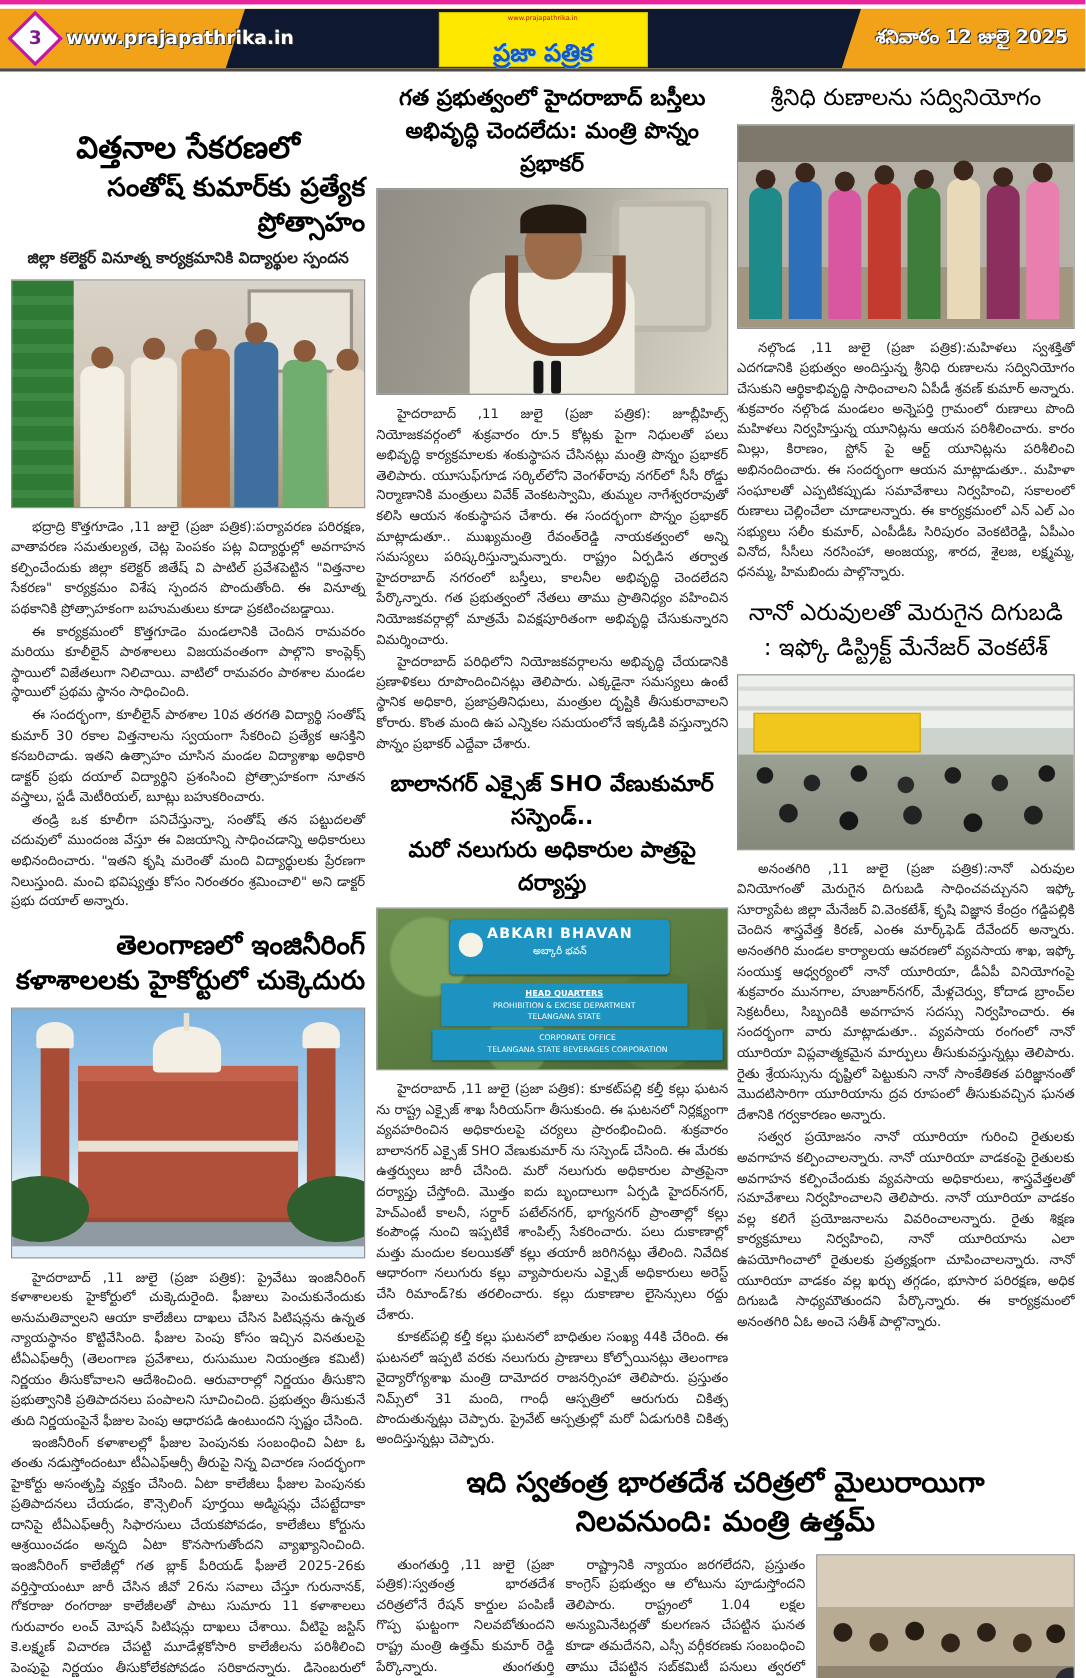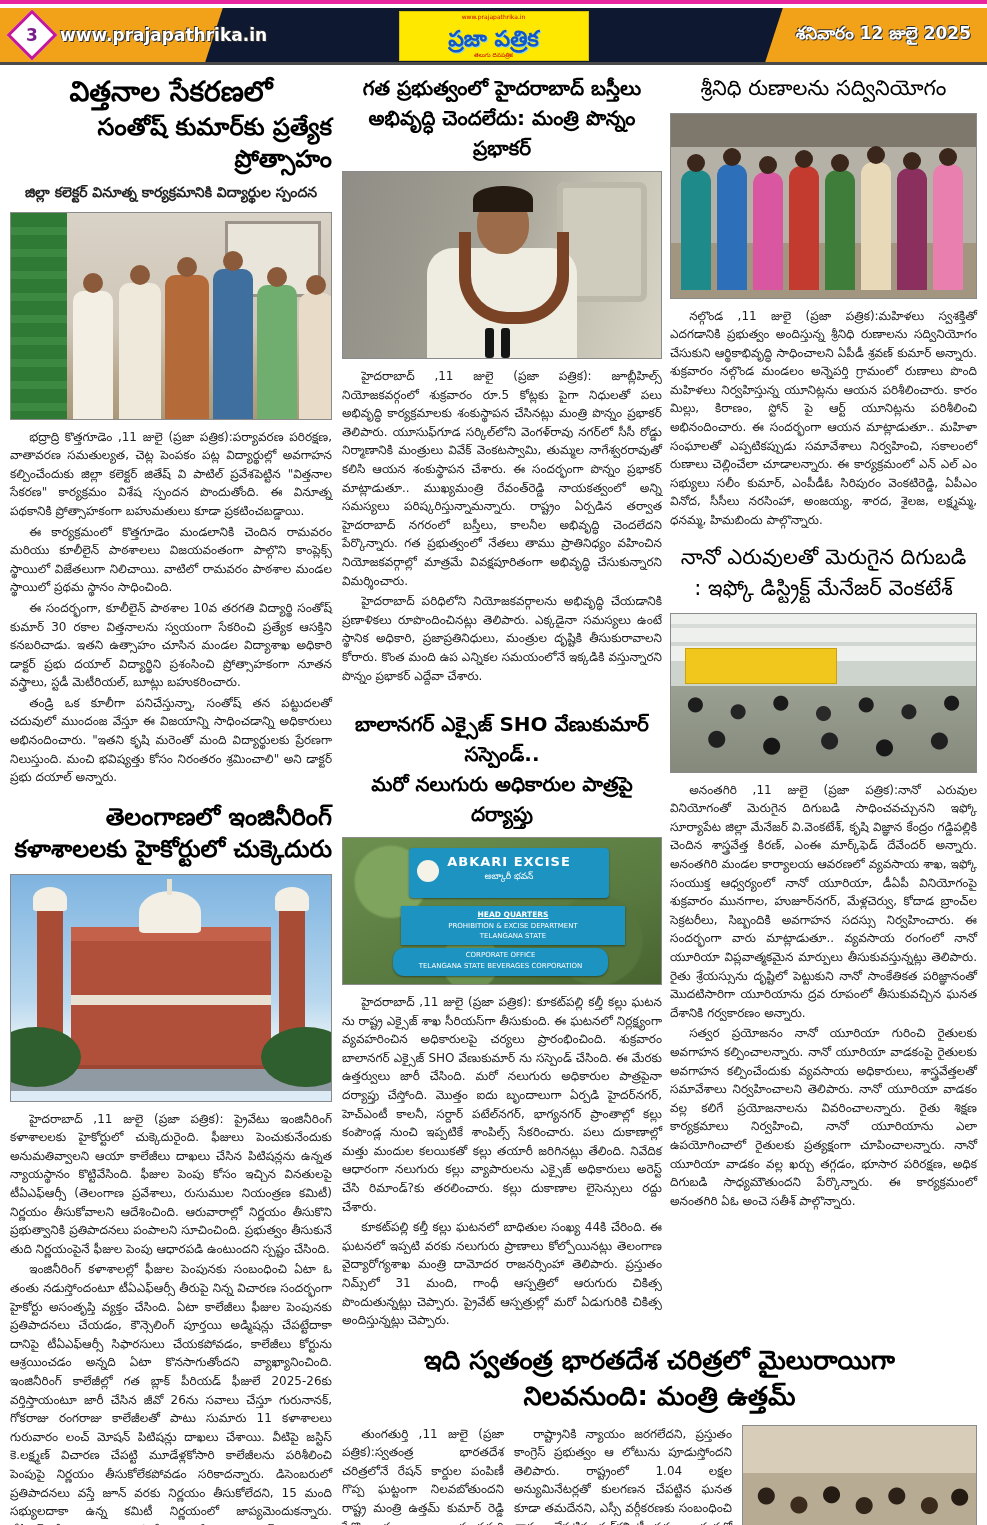--- a/index.html
+++ b/index.html
@@ -14,34 +14,34 @@
   .mast-left{position:absolute;left:14px;top:0;height:100%;display:flex;align-items:center;gap:10px;z-index:2;}
   .diamond{width:30px;height:30px;background:#fff;border:3px solid #c3179c;transform:rotate(45deg);
            display:flex;align-items:center;justify-content:center;}
   .diamond span{transform:rotate(-45deg);font-weight:bold;font-size:17px;color:#7c1b8e;}
   .site{font-weight:bold;font-size:17px;color:#fff;text-shadow:1px 1px 0 #333,-1px -1px 0 #333;}
   .mast-right{position:absolute;right:16px;top:0;height:100%;display:flex;align-items:center;z-index:2;}
   .mast-right span{font-weight:bold;font-size:17px;color:#fff;text-shadow:1px 1px 0 #333,-1px -1px 0 #333;}
   .logo-box{position:absolute;left:50%;top:3px;transform:translateX(-50%);width:188px;height:48px;
             background:#ffe800;border:1px solid #d6c000;text-align:center;z-index:3;line-height:1;}
   .logo-url{font-size:6px;color:#c40000;padding-top:2px;}
-  .logo-title{font-size:22px;font-weight:bold;color:#1456c8;text-shadow:1px 1px 0 #7fd4f0;margin-top:8px;}
+  .logo-title{font-size:22px;font-weight:bold;color:#1456c8;text-shadow:1px 1px 0 #7fd4f0;margin-top:18px;}
   .logo-tagline{font-size:6px;color:#c40000;margin-top:2px;}
   .mast-rule{height:3px;background:#4a4a4a;margin-top:0;}
 
   
   .content{display:flex;gap:10px;padding:8px 10px 0 10px;}
   .col-left{width:322px;flex:0 0 322px;}
   .col-wrap{flex:1;min-width:0;display:flex;flex-direction:column;}
   .top-row{display:flex;gap:8px;}
   .col-mid{width:320px;flex:0 0 320px;}
   .col-right{flex:1;min-width:0;}
 
   h1,h2,h3{margin:0;text-align:center;color:#000;}
-  .hl-big1{font-size:28px;line-height:1.35;font-weight:bold;}
+  .hl-big1{font-size:28px;line-height:1.35;font-weight:bold;margin-top:43px;}
   .hl-big2{font-size:24px;line-height:1.35;font-weight:bold;text-align:right;}
   .subhead{text-align:center;font-size:14px;font-weight:bold;color:#222;margin:8px 0 6px;}
   .hl-mid{font-size:20px;line-height:1.5;font-weight:bold;}
   .hl-right{font-size:21px;line-height:1.5;font-weight:normal;}
   .hl-bottom{font-size:26px;line-height:1.4;font-weight:bold;}
 
   .body-text p{margin:0 0 2px 0;font-size:12px;line-height:1.55;text-align:justify;text-indent:1.6em;}
 
   .photo{position:relative;overflow:hidden;border:1px solid #8a8a8a;margin:8px 0;background:#ccc;}
 
@@ -79,21 +79,21 @@
      radial-gradient(circle at 15% 30%,#7fa45e 0 12%,transparent 13%),
      radial-gradient(circle at 80% 70%,#55753c 0 16%,transparent 17%),
      radial-gradient(circle at 40% 85%,#6d9150 0 12%,transparent 13%),
      linear-gradient(160deg,#6d8f4e 0%,#597a40 60%,#48632f 100%);}
   .sign{position:absolute;background:#1c93c0;color:#fff;text-align:center;box-shadow:0 1px 2px rgba(0,0,0,.4);}
   .sign1{left:66px;top:10px;width:200px;height:50px;border-radius:4px;}
   .sign1 .s-en{font-weight:bold;font-size:13px;letter-spacing:1px;margin-top:6px;}
   .sign1 .s-te{font-size:9px;margin-top:2px;}
   .sign2{left:58px;top:68px;width:224px;height:36px;font-size:7px;line-height:1.5;padding-top:3px;}
   .sign2 b{font-size:7.5px;text-decoration:underline;}
-  .sign3{left:50px;top:110px;width:215px;height:26px;font-size:7px;line-height:1.6;padding-top:2px;border-radius:11px;}
+  .sign3{left:50px;top:110px;width:264px;height:26px;font-size:7px;line-height:1.6;padding-top:2px;}
   .s-dot{position:absolute;left:8px;top:12px;width:22px;height:22px;border-radius:50%;background:#f5f2e8;}
 
   
   .sri-photo{height:184px;background:linear-gradient(180deg,#7d776c 0 18%,#b6b1a7 18% 70%,#a29681 70% 100%);}
   .sr-person{position:absolute;bottom:8px;border-radius:12px 12px 0 0;}
   .sr-head{position:absolute;top:-16px;left:50%;transform:translateX(-50%);width:18px;height:18px;border-radius:50%;background:#3a261a;}
 
   
   .nano-photo{height:158px;background:linear-gradient(180deg,#eef0ee 0 30%,#cdd4cd 30% 55%,#b3b9ae 55% 100%);}
   .np-beam{position:absolute;top:10px;left:0;width:100%;height:4px;background:#d8dcd8;box-shadow:0 18px 0 #d2d6d2;}
@@ -240,28 +240,28 @@
               <div class="mp-mic" style="left:142px;"></div>
               <div class="mp-mic" style="left:158px;"></div>
             </div>
 
             <div class="body-text">
               <p>హైదరాబాద్ ,11 జులై (ప్రజా పత్రిక): జూబ్లీహిల్స్ నియోజకవర్గంలో శుక్రవారం రూ.5 కోట్లకు పైగా నిధులతో పలు అభివృద్ధి కార్యక్రమాలకు శంకుస్థాపన చేసినట్లు మంత్రి పొన్నం ప్రభాకర్ తెలిపారు. యూసుఫ్‌గూడ సర్కిల్‌లోని వెంగళ్‌రావు నగర్‌లో సీసీ రోడ్డు నిర్మాణానికి మంత్రులు వివేక్ వెంకటస్వామి, తుమ్మల నాగేశ్వరరావుతో కలిసి ఆయన శంకుస్థాపన చేశారు. ఈ సందర్భంగా పొన్నం ప్రభాకర్ మాట్లాడుతూ.. ముఖ్యమంత్రి రేవంత్‌రెడ్డి నాయకత్వంలో అన్ని సమస్యలు పరిష్కరిస్తున్నామన్నారు. రాష్ట్రం ఏర్పడిన తర్వాత హైదరాబాద్ నగరంలో బస్తీలు, కాలనీల అభివృద్ధి చెందలేదని పేర్కొన్నారు. గత ప్రభుత్వంలో నేతలు తాము ప్రాతినిధ్యం వహించిన నియోజకవర్గాల్లో మాత్రమే వివక్షపూరితంగా అభివృద్ధి చేసుకున్నారని విమర్శించారు.</p>
               <p>హైదరాబాద్ పరిధిలోని నియోజకవర్గాలను అభివృద్ధి చేయడానికి ప్రణాళికలు రూపొందించినట్లు తెలిపారు. ఎక్కడైనా సమస్యలు ఉంటే స్థానిక అధికారి, ప్రజాప్రతినిధులు, మంత్రుల దృష్టికి తీసుకురావాలని కోరారు. కొంత మంది ఉప ఎన్నికల సమయంలోనే ఇక్కడికి వస్తున్నారని పొన్నం ప్రభాకర్ ఎద్దేవా చేశారు.</p>
             </div>
           </article>
 
-          <article style="margin-top:24px;">
+          <article style="margin-top:12px;">
             <h2 class="hl-mid">బాలానగర్ ఎక్సైజ్ SHO వేణుకుమార్ సస్పెండ్..</h2>
             <h2 class="hl-mid">మరో నలుగురు అధికారుల పాత్రపై దర్యాప్తు</h2>
 
             <div class="photo abk-photo">
               <div class="sign sign1">
                 <span class="s-dot"></span>
-                <div class="s-en">ABKARI EXCISE</div>
+                <div class="s-en">ABKARI BHAVAN</div>
                 <div class="s-te">అబ్కారీ భవన్</div>
               </div>
               <div class="sign sign2">
                 <b>HEAD QUARTERS</b><br>
                 <span>PROHIBITION &amp; EXCISE DEPARTMENT</span><br>
                 <span>TELANGANA STATE</span>
               </div>
               <div class="sign sign3">
                 <span>CORPORATE OFFICE</span><br>
                 <span>TELANGANA STATE BEVERAGES CORPORATION</span>

